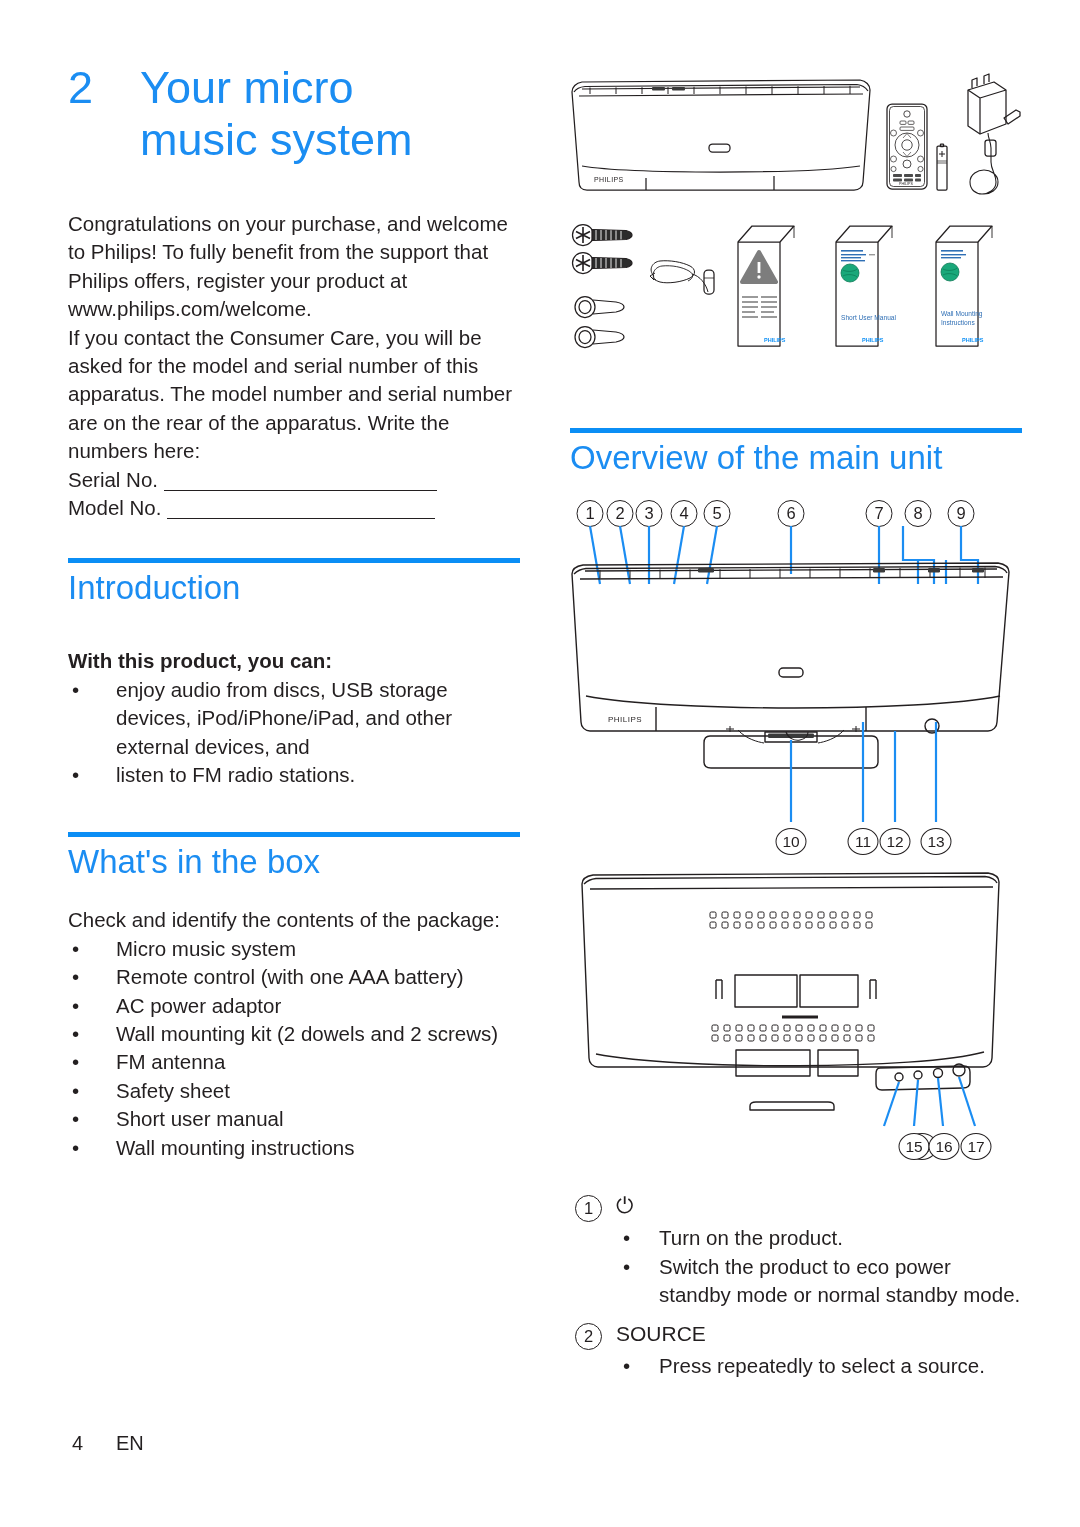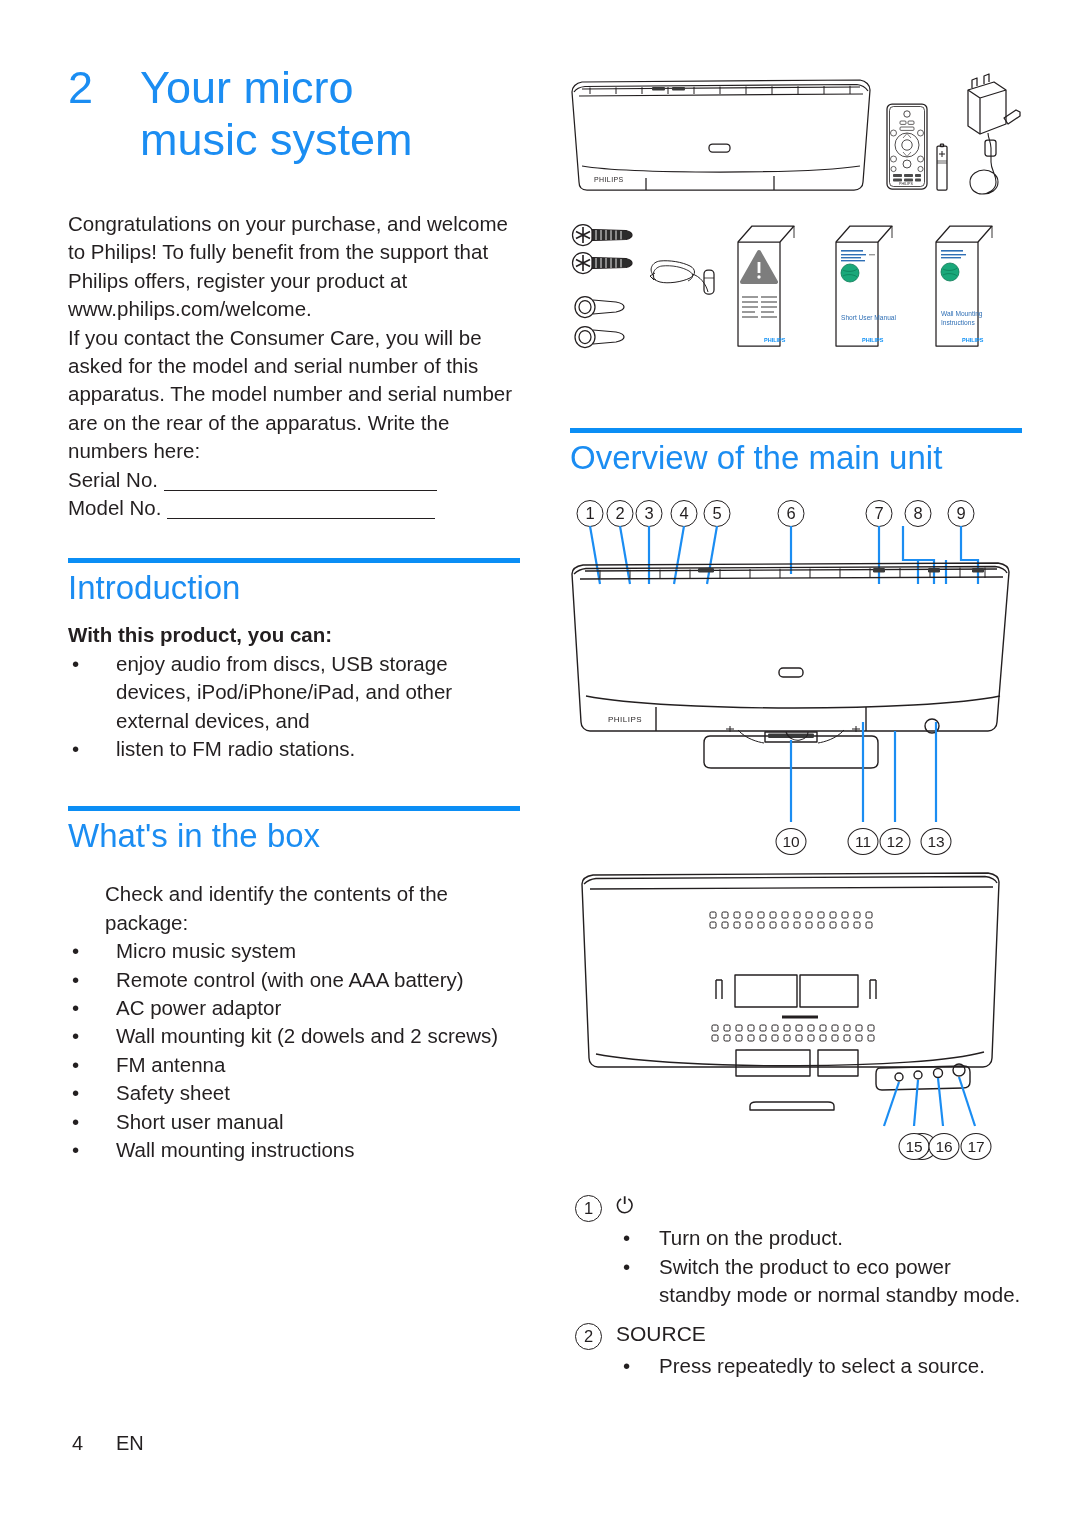--- a/index.html
+++ b/index.html
@@ -25,21 +25,21 @@
   .chapter-title{font-size:45px;line-height:52px;}
 
   .intro-p{margin-top:44px;}
   .intro-p p{margin:0;}
 
   .fill-line{display:inline-block;border-bottom:1.6px solid #231f20;vertical-align:-4px;}
 
   .sec{margin-top:34px;}
   .sec .rule{margin-bottom:2px;}
 
-  .lead{margin-top:14px;}
+  .lead{margin-top:40px;}
   ul.bl{list-style:none;margin:0;padding:0;}
   ul.bl li{position:relative;padding-left:48px;margin:0;}
   ul.bl li .dot{position:absolute;left:4px;top:0;}
 
   
   .right{position:absolute;left:560px;top:56px;width:462px;}
 
   
   svg.art{display:block;}
 
@@ -107,21 +107,21 @@
       <div class="body bold lead">With this product, you can:</div>
       <ul class="bl body">
         <li><span class="dot">•</span><span>enjoy audio from discs, USB storage devices, iPod/iPhone/iPad, and other external devices, and</span></li>
         <li><span class="dot">•</span><span>listen to FM radio stations.</span></li>
       </ul>
     </div>
 
     <div class="sec" style="margin-top:43px;">
       <div class="rule"></div>
       <div class="h2">What's in the box</div>
-      <div class="body lead" style="margin-top:25px;margin-left:37px;">Check and identify the contents of the package:</div>
+      <div class="body lead" style="margin-top:25px;">Check and identify the contents of the package:</div>
       <ul class="bl body">
         <li><span class="dot">•</span><span>Micro music system</span></li>
         <li><span class="dot">•</span><span>Remote control (with one AAA battery)</span></li>
         <li><span class="dot">•</span><span>AC power adaptor</span></li>
         <li><span class="dot">•</span><span>Wall mounting kit (2 dowels and 2 screws)</span></li>
         <li><span class="dot">•</span><span>FM antenna</span></li>
         <li><span class="dot">•</span><span>Safety sheet</span></li>
         <li><span class="dot">•</span><span>Short user manual</span></li>
         <li><span class="dot">•</span><span>Wall mounting instructions</span></li>
       </ul>

